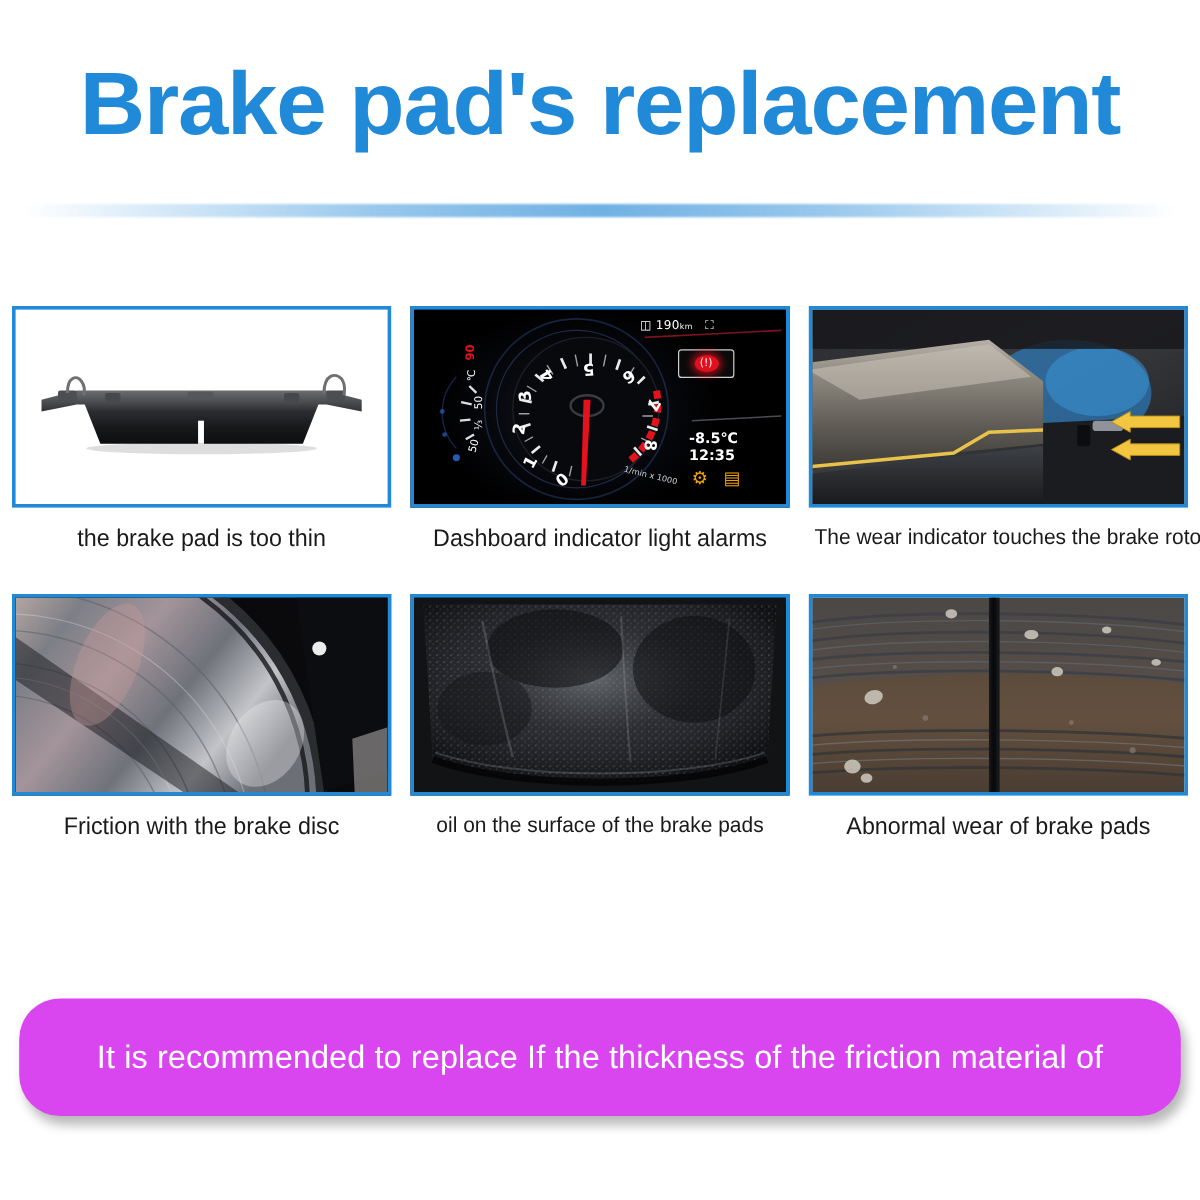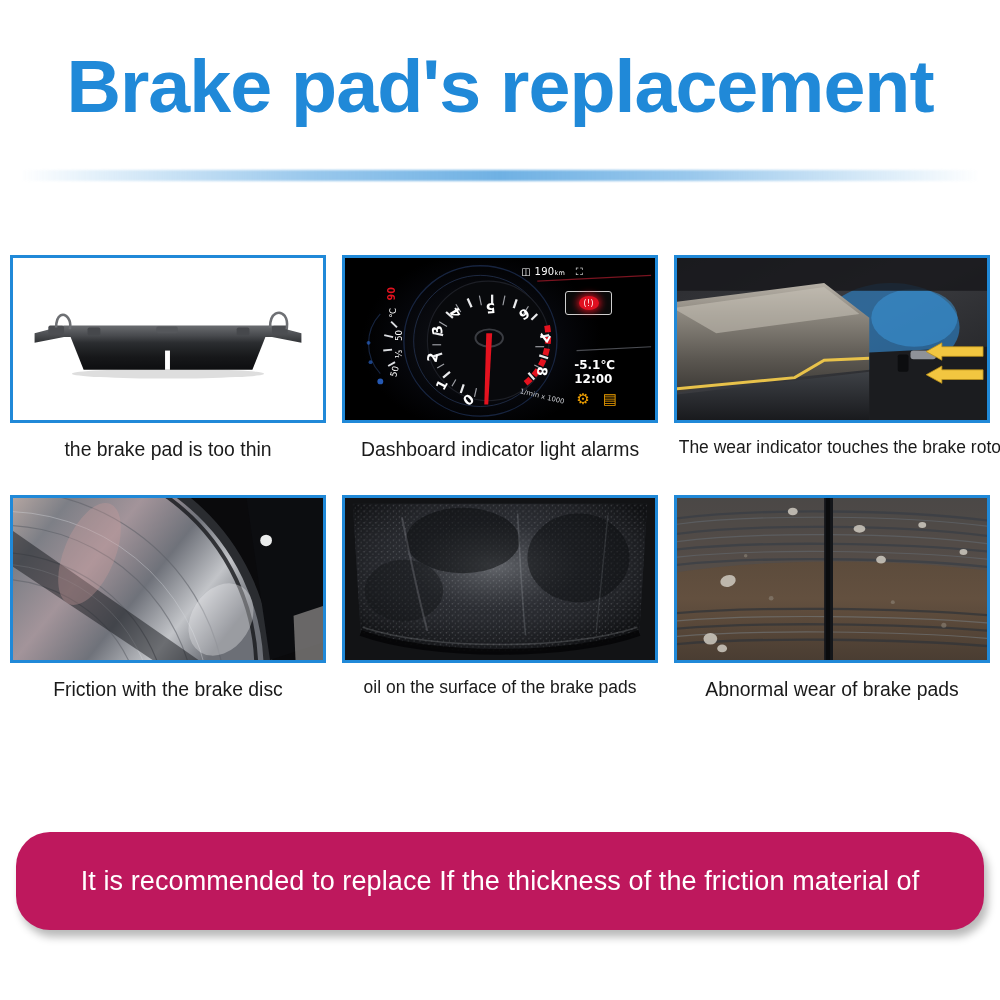--- a/index.html
+++ b/index.html
@@ -139,21 +139,21 @@
       #000000;
   }
   .dash svg { position: absolute; left: 0; top: 0; width: 100%; height: 100%; }
   .dash-readout {
     position: absolute;
     font-family: "DejaVu Sans", sans-serif;
     color: #ffffff;
     line-height: 1.15;
     white-space: nowrap;
   }
-  .dash-odo { top: 8px; right: 72px; font-size: 10px; letter-spacing: .3px; }
+  .dash-odo { top: 8px; right: 60px; font-size: 10px; letter-spacing: .3px; }
   .dash-odo .unit { font-size: 6.5px; }
   .dash-temp { top: 101px; right: 40px; font-size: 12px; font-weight: 600; }
   .brake-warn {
     position: absolute;
     top: 33px; right: 43px;
     width: 47px; height: 24px;
     border: 1.5px solid #cfcfcf;
     border-radius: 3px;
     background: #0a0a0a;
     display: flex; align-items: center; justify-content: center;
@@ -198,21 +198,21 @@
   }
   .abnormal svg { position: absolute; left: 0; top: 0; width: 100%; height: 100%; }
 
   
   .banner {
     position: absolute;
     left: 16px;
     top: 832px;
     width: 968px;
     height: 98px;
-    background: #be185d;
+    background: #d946ef;
     border-radius: 34px;
     box-shadow: 4px 7px 9px rgba(0,0,0,0.28);
     display: flex;
     align-items: center;
     justify-content: center;
     z-index: 4;
   }
   .banner-line {
     font-family: "Liberation Sans Narrow", "Liberation Sans", sans-serif;
     font-size: 27px;
@@ -358,22 +358,22 @@
 
           <div class="dash-readout dash-odo">
             ◫ <span>190</span><span class="unit">km</span> &nbsp; ⛶
           </div>
 
           <div class="brake-warn">
             <span class="disc">(!)</span>
           </div>
 
           <div class="dash-readout dash-temp">
-            <div>-5.1℃</div>
-            <div>12:00</div>
+            <div>-8.5℃</div>
+            <div>12:35</div>
           </div>
 
           <div class="amber-icons">
             <span>⚙</span>
             <span>▤</span>
           </div>
         </div>
         <div class="caption">Dashboard indicator light alarms</div>
       </div>
 

